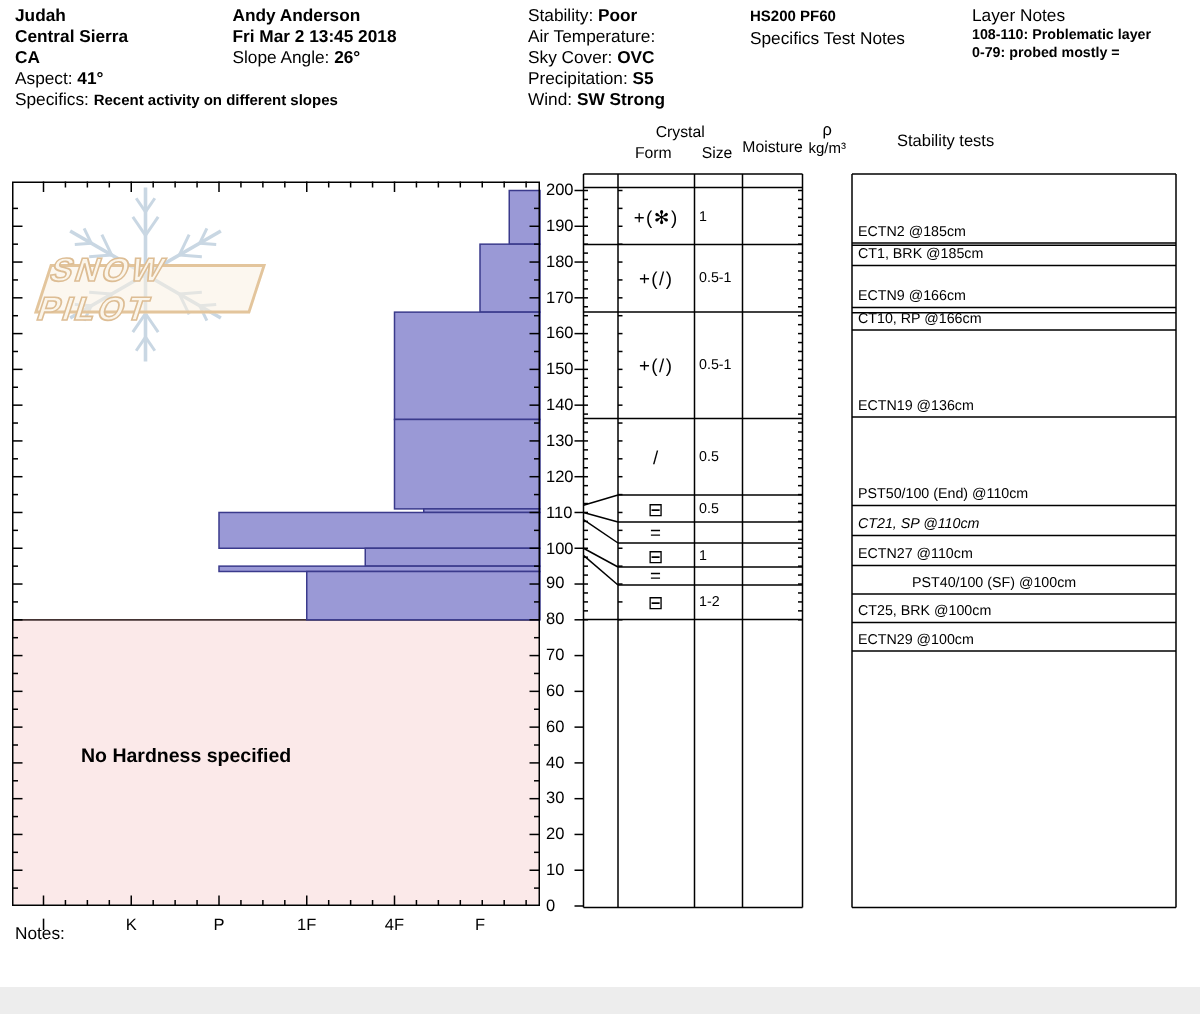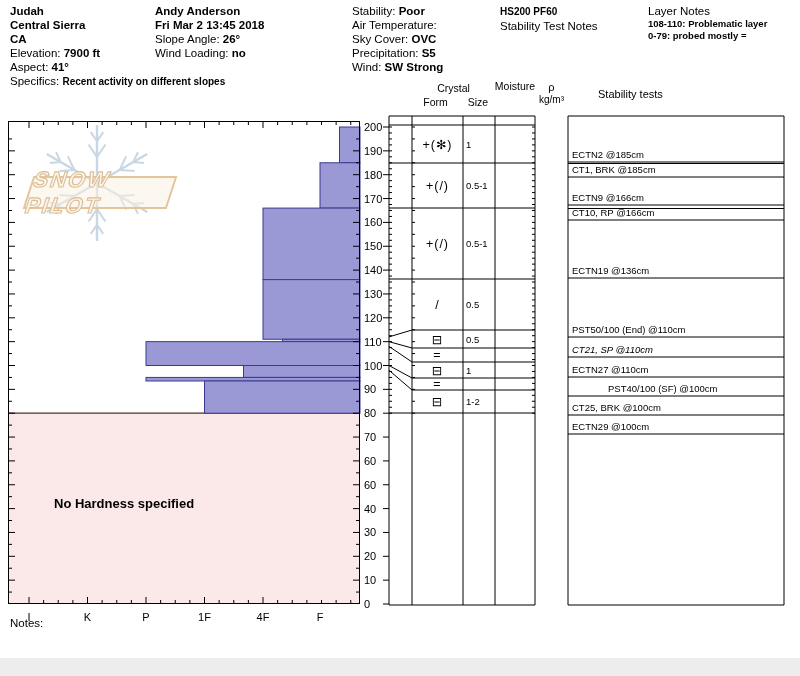--- a/index.html
+++ b/index.html
@@ -385,55 +385,53 @@
       <line x1="568" y1="415" x2="784" y2="415" stroke="#000" stroke-width="1"></line>
       <line x1="568" y1="434" x2="784" y2="434" stroke="#000" stroke-width="1"></line>
       <line x1="568" y1="163.5" x2="784" y2="163.5" stroke="#000" stroke-width="1"></line>
       <line x1="568" y1="208.5" x2="784" y2="208.5" stroke="#000" stroke-width="1"></line>
     </svg>
 
   <div class="hcol" id="hcol-location" style="left:10px">
       <div class="hline"><span class="v">Judah</span></div>
       <div class="hline"><span class="v">Central Sierra</span></div>
       <div class="hline"><span class="v">CA</span></div>
-      <div class="hline"><span>Elevation: </span><span class="v">7900 ft</span></div>
       <div class="hline"><span>Aspect: </span><span class="v">41°</span></div>
       <div class="hline small"><span>Specifics: </span><span class="v">Recent activity on different slopes</span></div>
     </div>
   <div class="hcol" id="hcol-observer" style="left:155px">
       <div class="hline"><span class="v">Andy Anderson</span></div>
       <div class="hline"><span class="v">Fri Mar 2 13:45 2018</span></div>
       <div class="hline"><span>Slope Angle: </span><span class="v">26°</span></div>
-      <div class="hline"><span>Wind Loading: </span><span class="v">no</span></div>
     </div>
   <div class="hcol" id="hcol-weather" style="left:352px">
       <div class="hline"><span>Stability: </span><span class="v">Poor</span></div>
       <div class="hline"><span>Air Temperature: </span></div>
       <div class="hline"><span>Sky Cover: </span><span class="v">OVC</span></div>
       <div class="hline"><span>Precipitation: </span><span class="v">S5</span></div>
       <div class="hline"><span>Wind: </span><span class="v">SW Strong</span></div>
     </div>
   <div class="hcol" id="hcol-snow" style="left:500px">
       <div class="hline hs"><span class="v">HS200 PF60</span></div>
-      <div class="hline"><span>Stability Test Notes</span></div>
+      <div class="hline"><span>Specifics Test Notes</span></div>
     </div>
   <div class="hcol" id="hcol-layers" style="left:648px">
       <div class="hline"><span>Layer Notes</span></div>
       <div class="hline note"><span class="v">108-110: Problematic layer</span></div>
       <div class="hline note"><span class="v">0-79: probed mostly =</span></div>
     </div>
 
   <div class="band">
     <span>SNOW PILOT</span>
   </div>
 
   <div class="colhead" style="left:412px;top:82px;width:83px">Crystal</div>
   <div class="colhead" style="left:410px;top:96px;width:51px">Form</div>
   <div class="colhead" style="left:461px;top:96px;width:34px">Size</div>
-  <div class="colhead" style="left:493px;top:80px;width:44px">Moisture</div>
+  <div class="colhead" style="left:493px;top:92px;width:44px">Moisture</div>
   <div class="colhead" style="left:535px;top:81px;width:33px;font-size:11px">ρ</div>
   <div class="colhead" style="left:533px;top:94px;width:37px;font-size:10px">kg/m³</div>
   <div class="colhead" style="left:598px;top:88px;width:120px;text-align:left;font-size:11px">Stability tests</div>
 
   <div class="nohard">No Hardness specified</div>
   <div class="notesl">Notes:</div>
 
 <div class="dlab" style="left: 364px; top: 598px;">0</div>
     <div class="dlab" style="left: 364px; top: 574.15px;">10</div>
     <div class="dlab" style="left: 364px; top: 550.3px;">20</div>

